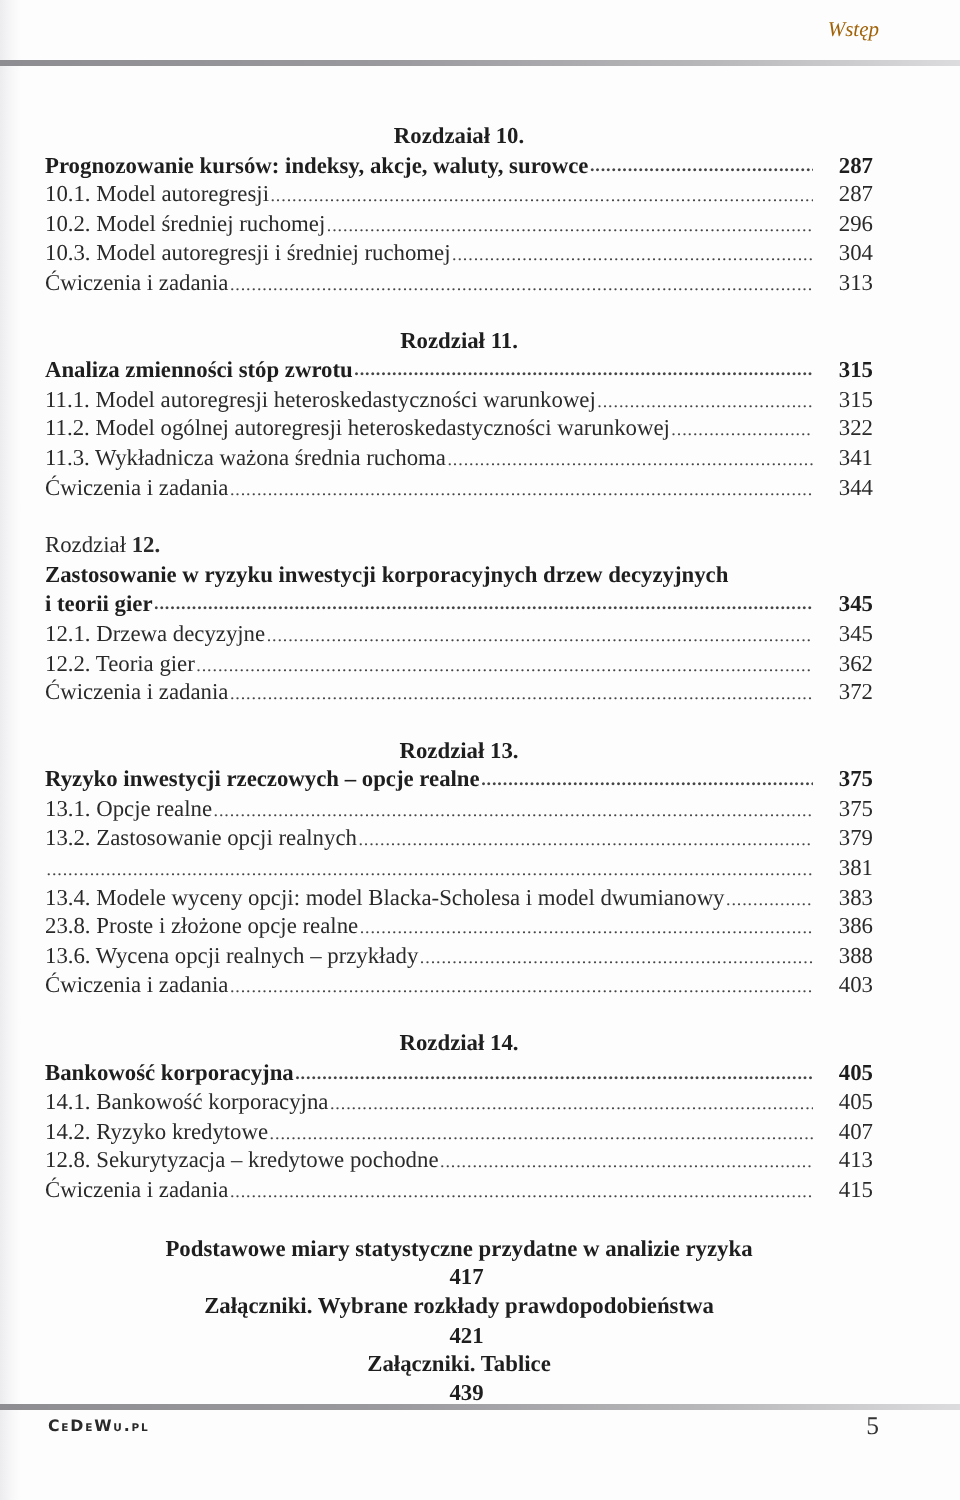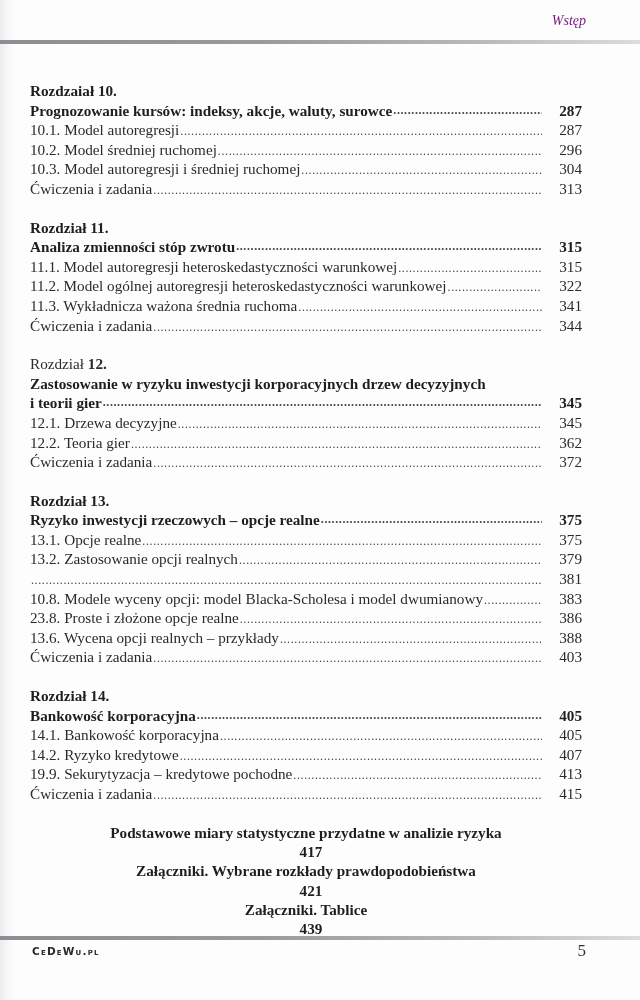--- a/index.html
+++ b/index.html
@@ -9,21 +9,21 @@
     font-family:"Liberation Serif", "DejaVu Serif", serif;
     color:#2a2a2a;
     position:relative;
   }
   .page-edge {
     position:absolute; left:0; top:0; width:14px; height:1000px;
     background:linear-gradient(to right,#ecebee,#f8f8f9 60%,#fdfdfd);
   }
   .header-title {
     position:absolute; right:54px; top:13px;
-    font-style:italic; font-size:14px; color:#701a75;
+    font-style:italic; font-size:14px; color:#a16207;
   }
   .rule {
     position:absolute; left:0; width:640px; height:4px;
     background:linear-gradient(to right,#8e8e92 0%,#9a9a9e 40%,#b9b9bc 75%,#dcdcde 100%);
   }
   .rule.top { top:40px; }
   .rule.bottom { top:936px; }
   .toc {
     position:absolute; left:30px; top:81px; width:552px;
   }
@@ -36,21 +36,21 @@
   .row .label { flex:0 0 auto; }
   .row .dots {
     flex:1 1 auto; overflow:hidden; margin:0 4px 0 1px;
     font-size:12px; letter-spacing:0.6px; color:#444;
   }
   .row .dots::after {
     content:"....................................................................................................................................................................................................................";
   }
   .row .page { flex:0 0 26px; text-align:right; margin-left:10px; }
   .row.bold { font-weight:bold; color:#1e1e1e;align-items:center; }
-  .row.heading { font-weight:bold; color:#1e1e1e; }
+  .row.heading { font-weight:bold; color:#1e1e1e;justify-content:center; }
   .row.heading-light .num { font-weight:bold; }
   .row.nodots .dots::after { content:""; }
   .standalone { margin-bottom:19px; }
   .standalone .row { height:19.6px;flex-direction:column; }
   .footer-brand {
     position:absolute; left:32px; top:945px;
     font-family:"DejaVu Sans", sans-serif; font-size:10.5px;
     letter-spacing:1.2px; color:#2a2a2a; font-weight:bold;
     font-variant:small-caps;
   }
@@ -178,21 +178,21 @@
     <div class="row">
       <span class="label">13.2. Zastosowanie opcji realnych</span>
       <span class="dots"></span>
       <span class="page">379</span>
     </div>
     <div class="row">
       <span class="dots"></span>
       <span class="page">381</span>
     </div>
     <div class="row">
-      <span class="label">10.8. Modele wyceny opcji: model Blacka-Scholesa i model dwumianowy</span>
+      <span class="label">13.4. Modele wyceny opcji: model Blacka-Scholesa i model dwumianowy</span>
       <span class="dots"></span>
       <span class="page">383</span>
     </div>
     <div class="row">
       <span class="label">23.8. Proste i złożone opcje realne</span>
       <span class="dots"></span>
       <span class="page">386</span>
     </div>
     <div class="row">
       <span class="label">13.6. Wycena opcji realnych – przykłady</span>
@@ -219,21 +219,21 @@
       <span class="label">14.1. Bankowość korporacyjna</span>
       <span class="dots"></span>
       <span class="page">405</span>
     </div>
     <div class="row">
       <span class="label">14.2. Ryzyko kredytowe</span>
       <span class="dots"></span>
       <span class="page">407</span>
     </div>
     <div class="row">
-      <span class="label">19.9. Sekurytyzacja – kredytowe pochodne</span>
+      <span class="label">12.8. Sekurytyzacja – kredytowe pochodne</span>
       <span class="dots"></span>
       <span class="page">413</span>
     </div>
     <div class="row">
       <span class="label">Ćwiczenia i zadania</span>
       <span class="dots"></span>
       <span class="page">415</span>
     </div>
   </div>
 

